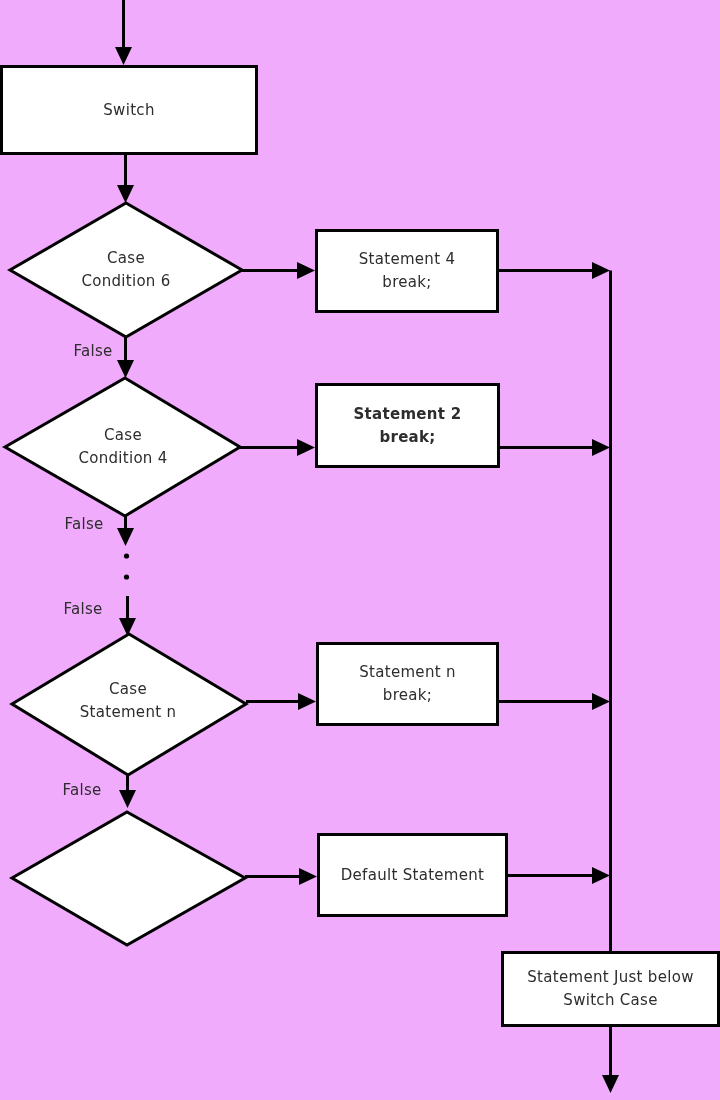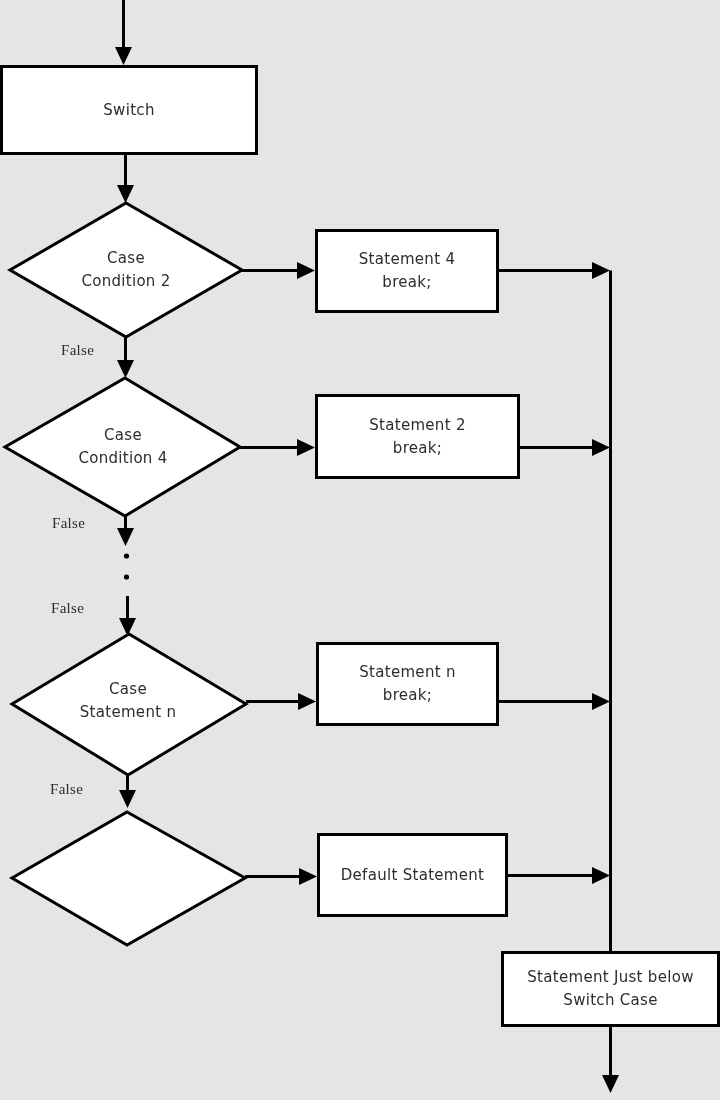--- a/index.html
+++ b/index.html
@@ -4,21 +4,21 @@
 <style>
   html, body {
     margin: 0;
     padding: 0;
     background: #ffffff;
   }
   .canvas {
     position: relative;
     width: 720px;
     height: 1100px;
-    background: #e5e5e5;
+    background: #f0abfc;
     font-family: "DejaVu Sans", "Liberation Sans", sans-serif;
     color: #2d2d2d;
     overflow: hidden;
   }
   svg.wires {
     position: absolute;
     left: 0;
     top: 0;
     width: 720px;
     height: 1100px;
@@ -68,23 +68,22 @@
     line-height: 23px;
     letter-spacing: 0.3px;
     color: #2d2d2d;
     pointer-events: none;
   }
   .false-label {
     position: absolute;
     font-size: 15px;
     letter-spacing: 0.3px;
     color: #2d2d2d;
-    text-align: left;
+    text-align: center;
     width: 64px;
-    font-family: Liberation Serif, serif;
   }
 </style>
 </head>
 <body>
 
 <div class="canvas">
 
   <svg class="wires" viewBox="0 0 720 1100">
 
     <line class="stroke" x1="123.5" y1="0" x2="123.5" y2="48"></line>
@@ -148,42 +147,42 @@
 
   <div class="node-rect" style="left:0px; top:65px; width:258px; height:90px;">
     <div>Switch</div>
   </div>
 
   <div class="node-rect" style="left:315px; top:229px; width:184px; height:84px;">
     <div>Statement 4</div>
     <div>break;</div>
   </div>
 
-  <div class="node-rect" style="left:315px; top:394px; width:205px; height:85px;">
+  <div class="node-rect" style="left:315px; top:383px; width:185px; height:85px;font-weight:bold;">
     <div>Statement 2</div>
     <div>break;</div>
   </div>
 
   <div class="node-rect" style="left:316px; top:642px; width:183px; height:84px;">
     <div>Statement n</div>
     <div>break;</div>
   </div>
 
   <div class="node-rect" style="left:317px; top:833px; width:191px; height:84px;">
     <div>Default Statement</div>
   </div>
 
   <div class="node-rect" style="left:501px; top:951px; width:219px; height:76px;">
     <div>Statement Just below</div>
     <div>Switch Case</div>
   </div>
 
   <div class="node-label" style="left:46px; top:247px; width:160px;">
     <div>Case</div>
-    <div>Condition 2</div>
+    <div>Condition 6</div>
   </div>
 
   <div class="node-label" style="left:43px; top:424px; width:160px;">
     <div>Case</div>
     <div>Condition 4</div>
   </div>
 
   <div class="node-label" style="left:48px; top:678px; width:160px;">
     <div>Case</div>
     <div>Statement n</div>

